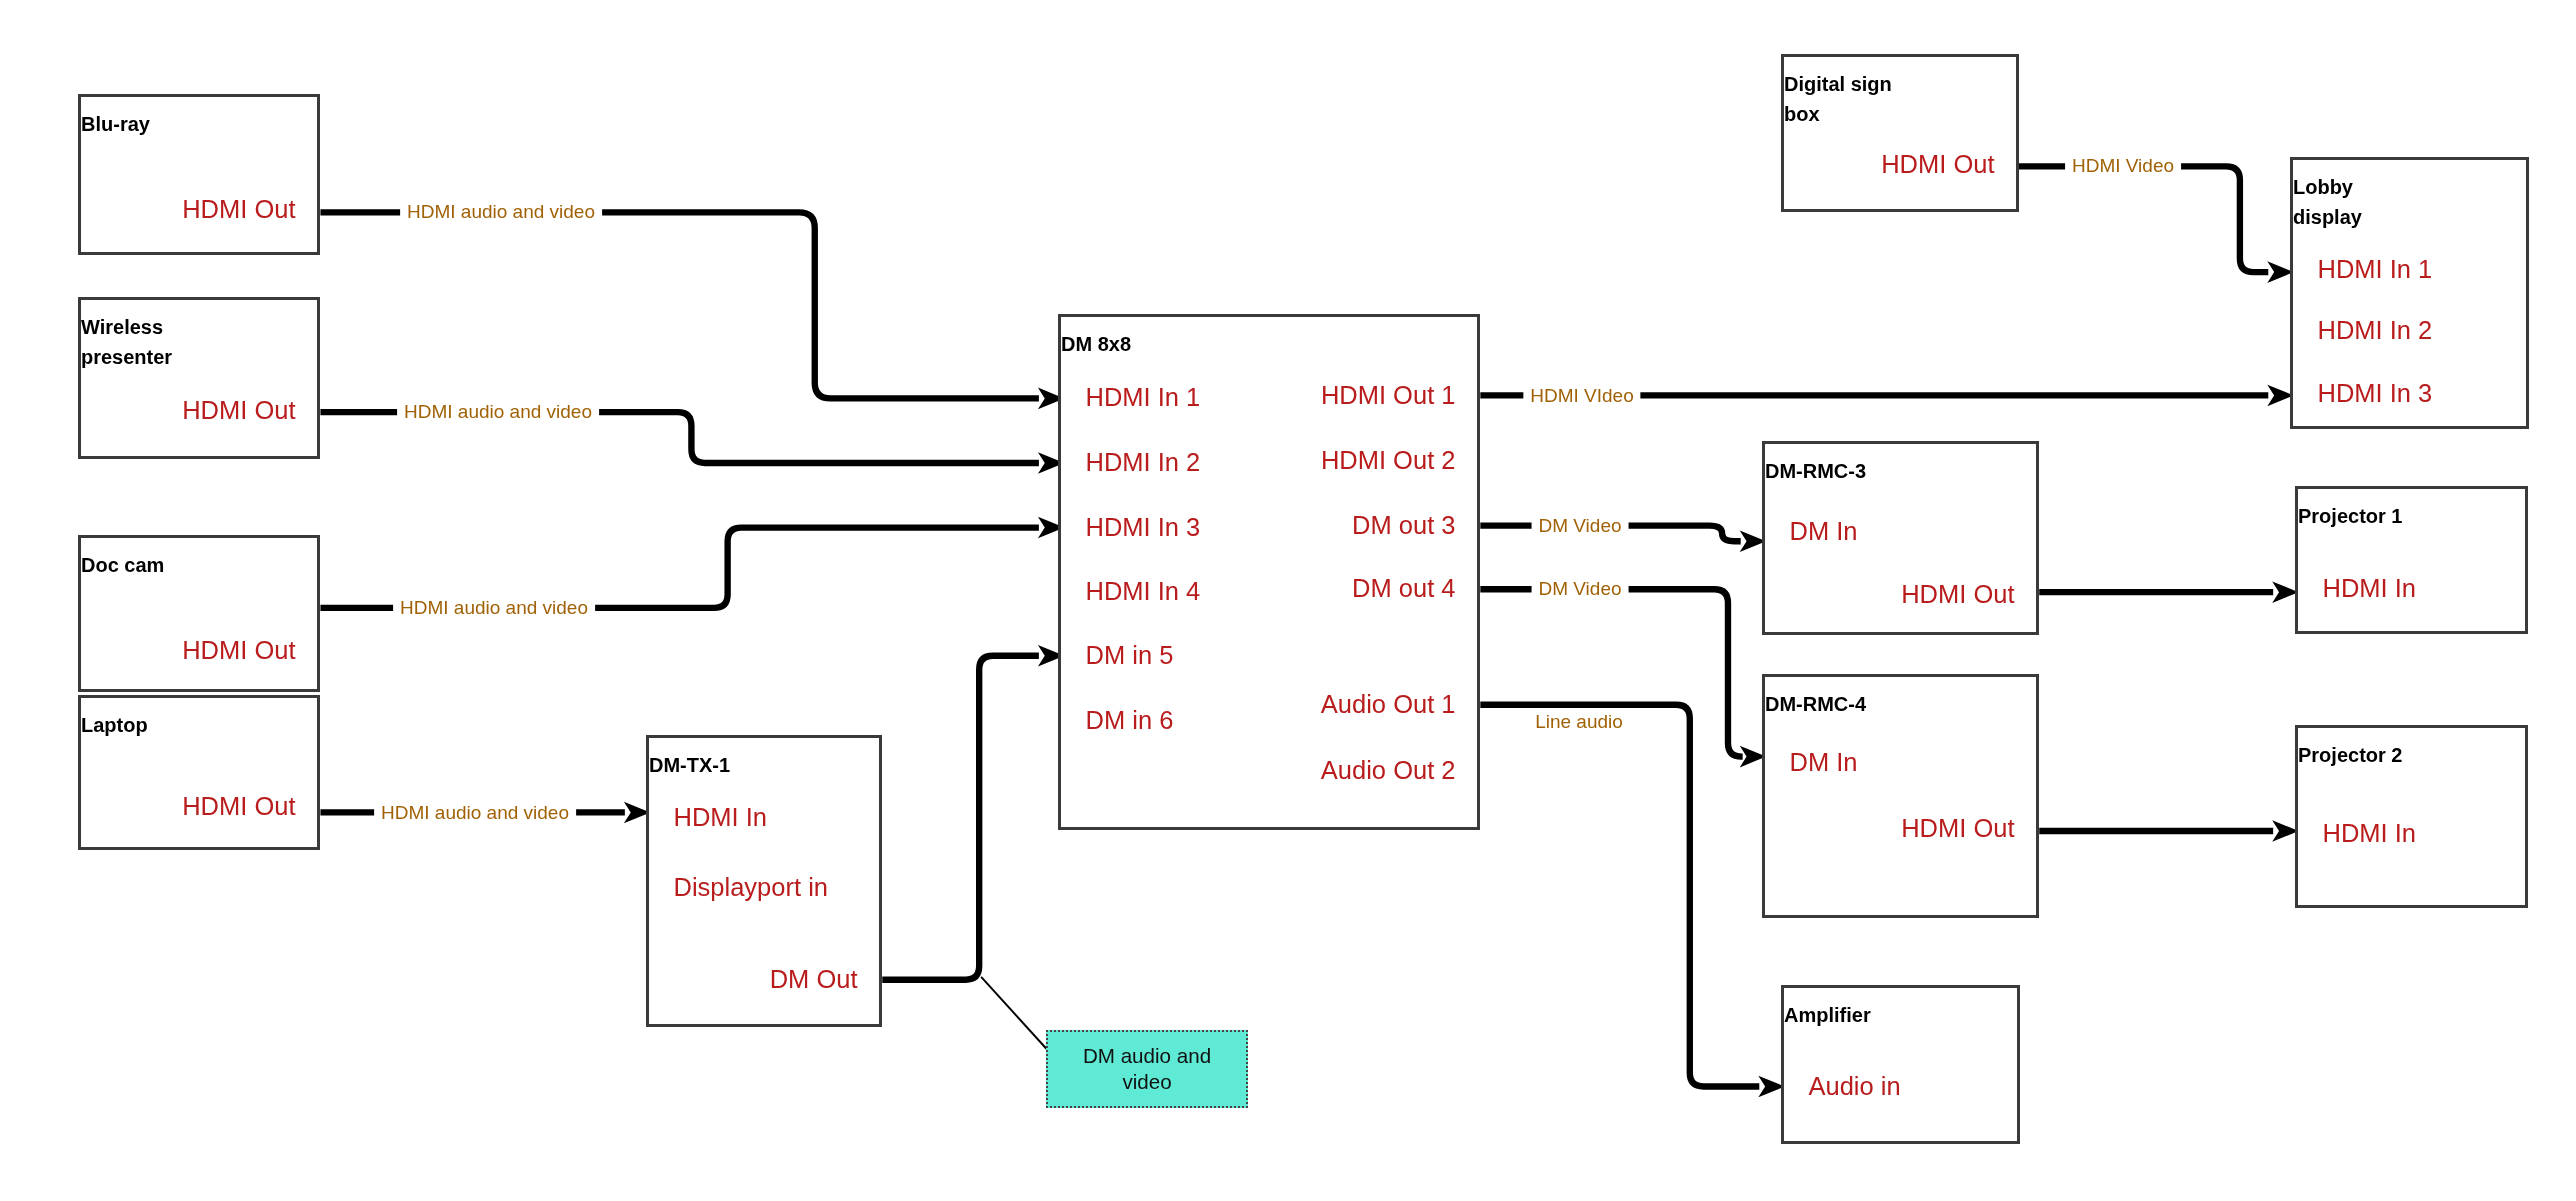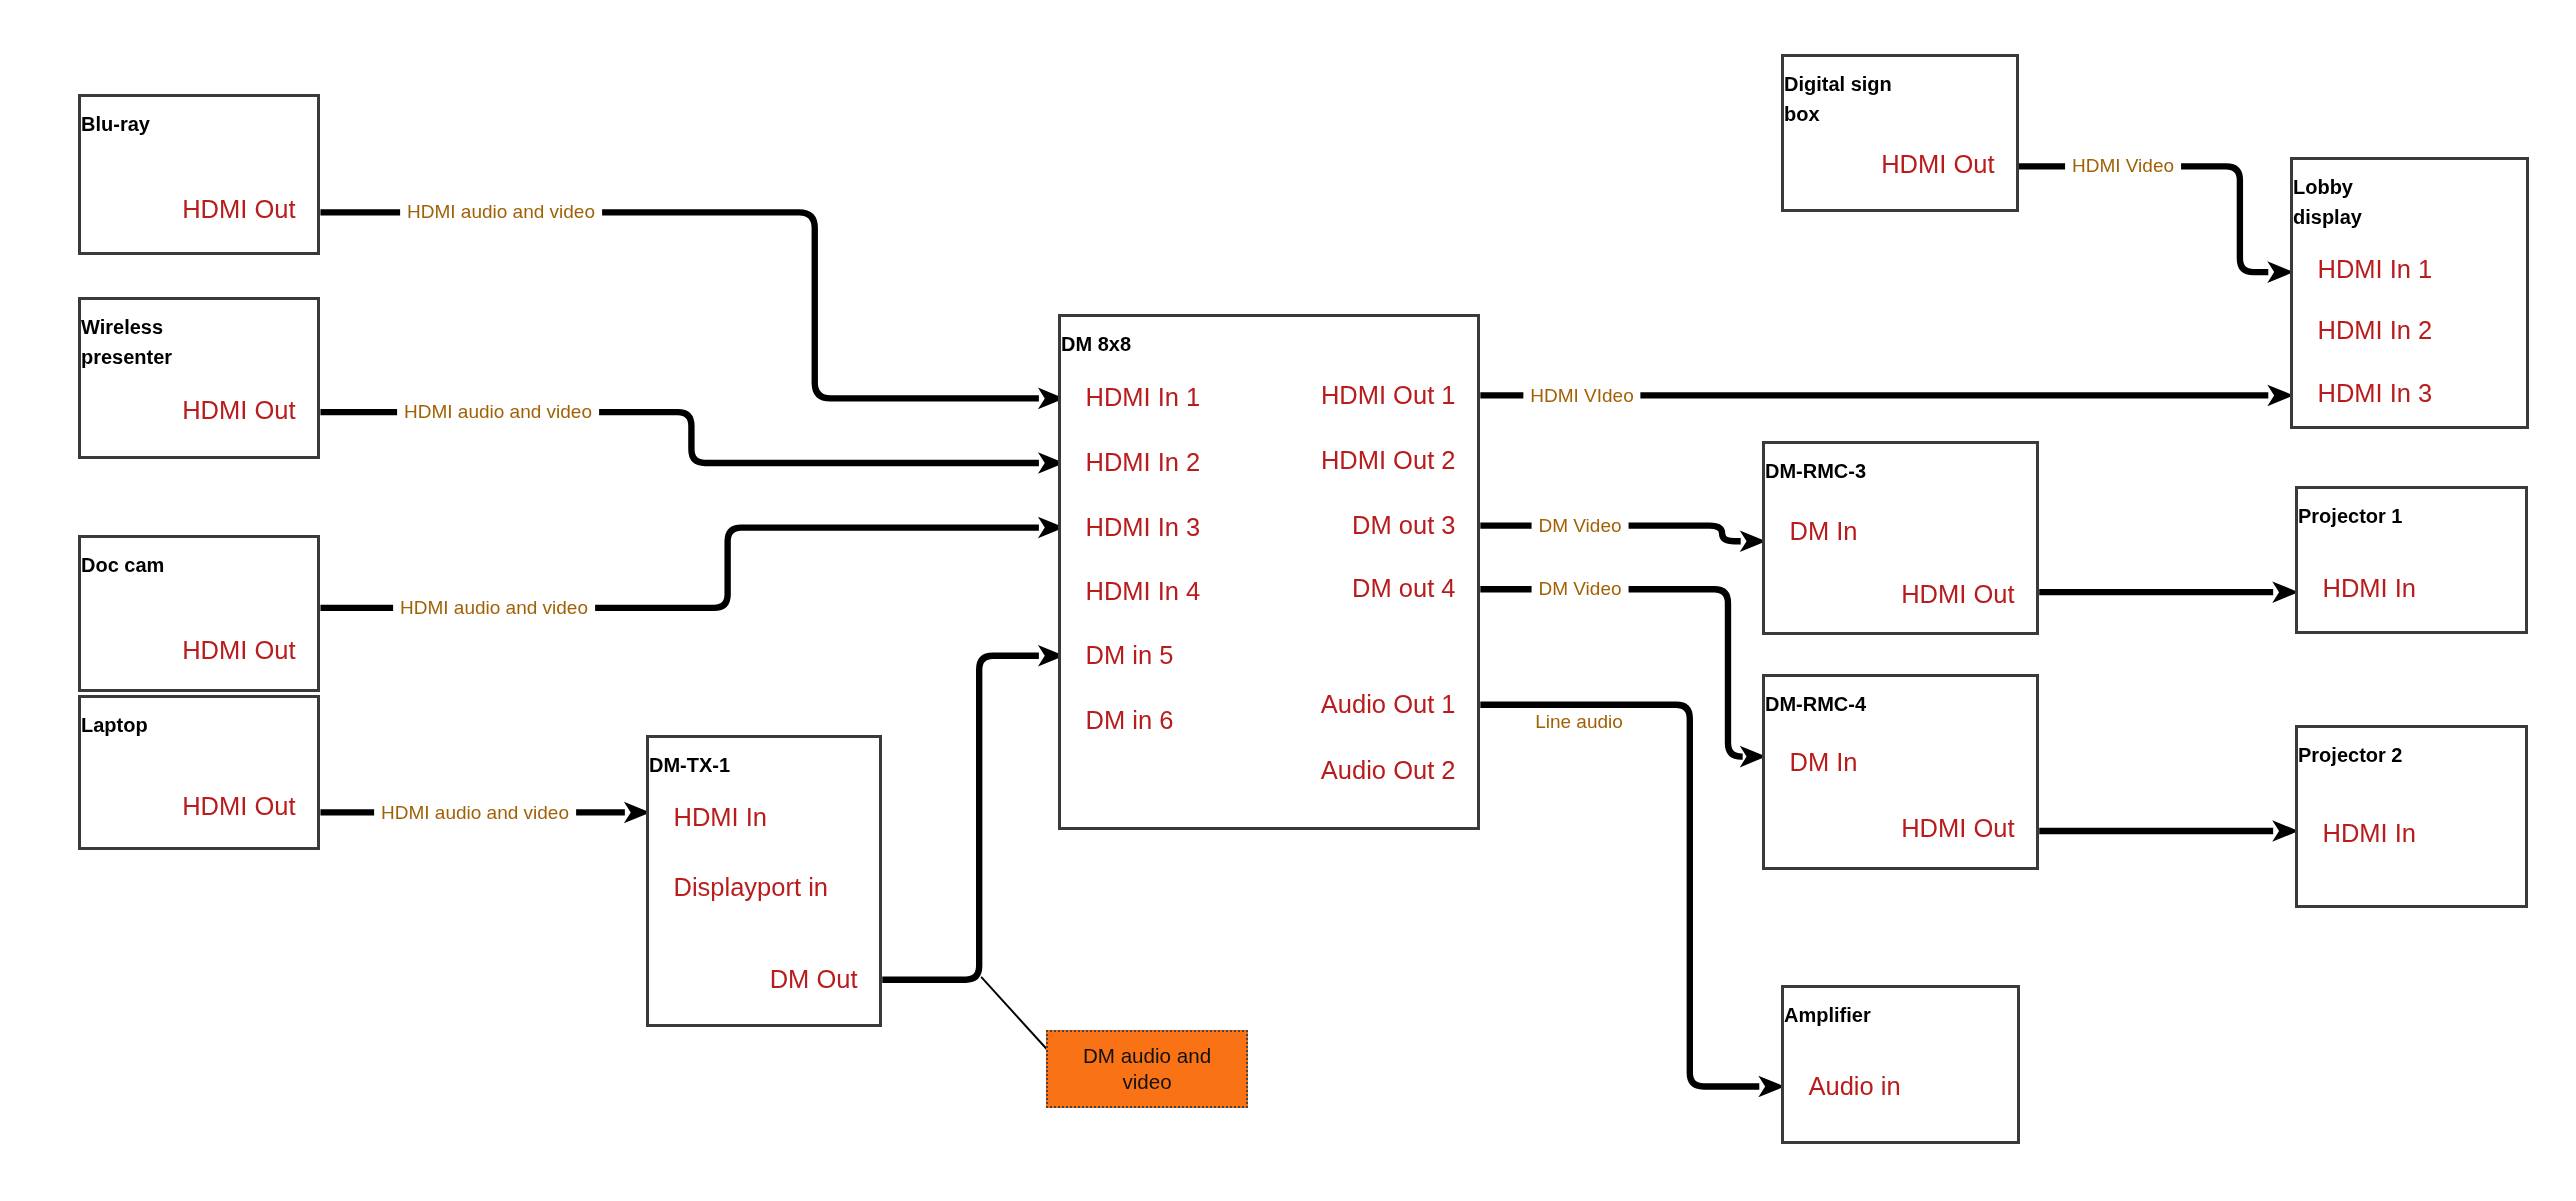--- a/index.html
+++ b/index.html
@@ -42,21 +42,21 @@
     background:#ffffff;
     padding:2px 6.9px;
     font-size:19px;
     color:#a16207;
     white-space:nowrap;
   }
   .callout-box{
     position:absolute;
     box-sizing:border-box;
     border:2px dotted #444444;
-    background:#f97316;
+    background:#5eead4;
     display:flex;
     align-items:center;
     justify-content:center;
     text-align:center;
     font-size:20.6px;
     line-height:26.4px;
     color:#111111;
     white-space:pre-line;
   }
 </style>
@@ -144,21 +144,21 @@
       </div>
       <div class="node" style="left: 1762px; top: 441px; width: 277px; height: 194px;">
         <div class="node-title">DM-RMC-3</div>
         <span class="port left" style="top: 87px;">DM In</span>
         <span class="port right" style="top: 150px;">HDMI Out</span>
       </div>
       <div class="node" style="left: 2295px; top: 486px; width: 233px; height: 148px; padding-left: 28px;">
         <div class="node-title">Projector 1</div>
         <span class="port left" style="top: 99px;">HDMI In</span>
       </div>
-      <div class="node" style="left: 1762px; top: 674px; width: 277px; height: 196px; padding-left: 40px;">
+      <div class="node" style="left: 1762px; top: 674px; width: 277px; height: 244px; padding-left: 40px;">
         <div class="node-title">DM-RMC-4</div>
         <span class="port left" style="top: 85px;">DM In</span>
         <span class="port right" style="top: 151px;">HDMI Out</span>
       </div>
       <div class="node" style="left: 2295px; top: 725px; width: 233px; height: 183px;">
         <div class="node-title">Projector 2</div>
         <span class="port left" style="top: 105px;">HDMI In</span>
       </div>
       <div class="node" style="left: 1781px; top: 985px; width: 239px; height: 159px;">
         <div class="node-title">Amplifier</div>

